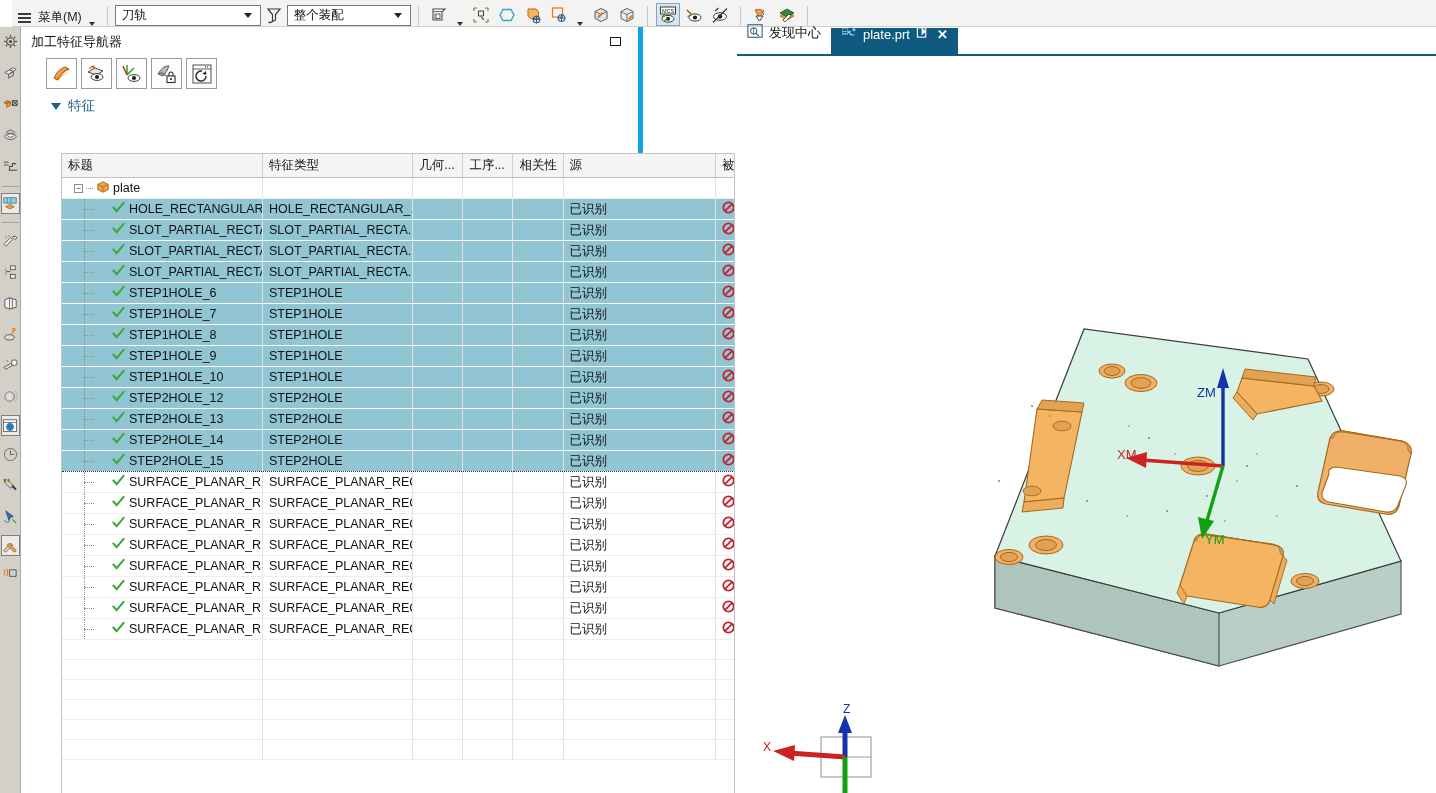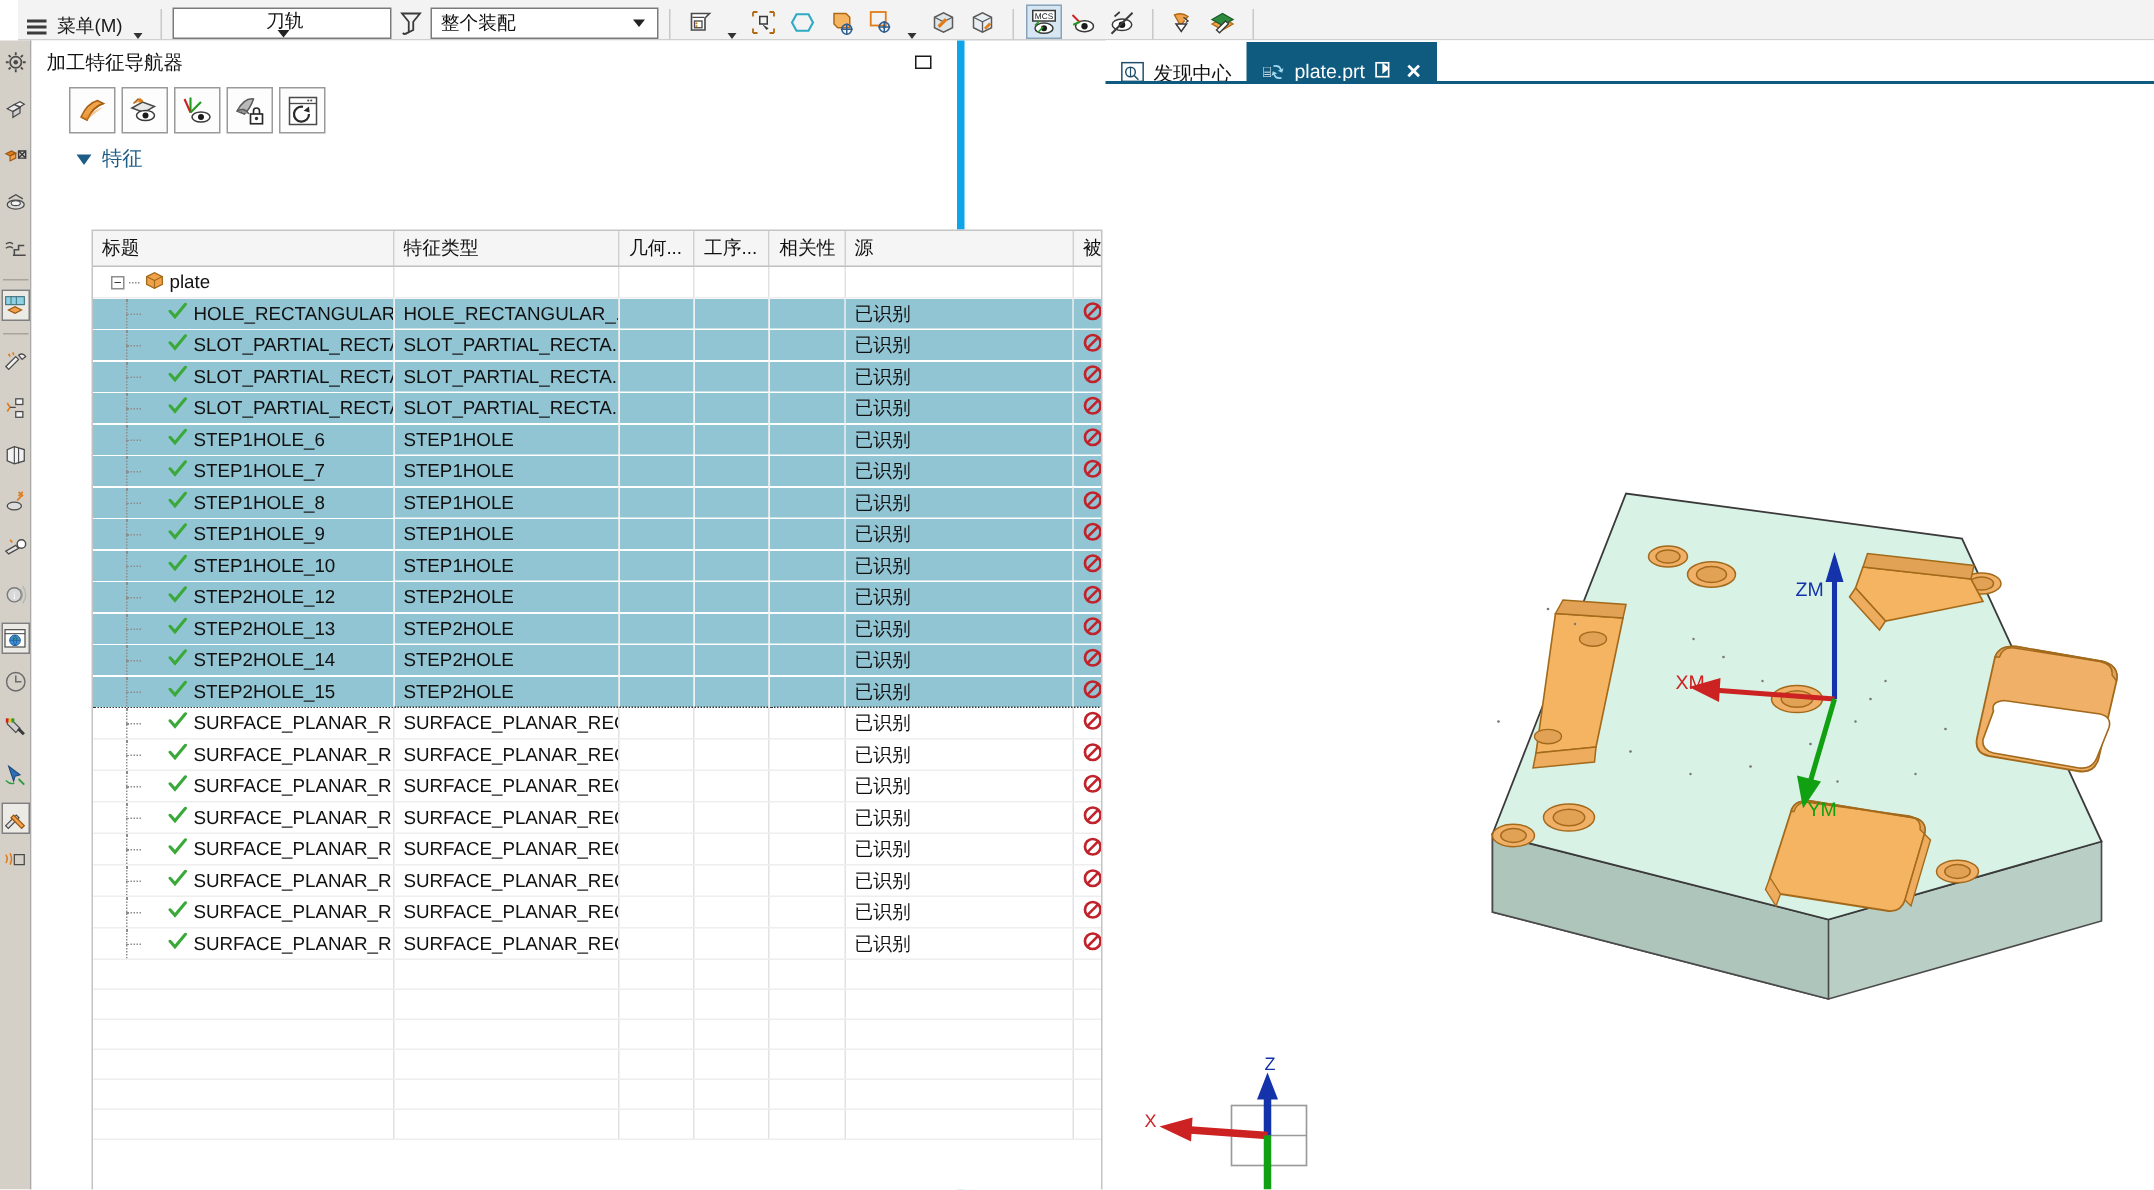--- a/index.html
+++ b/index.html
@@ -37,22 +37,22 @@
     height: 21px; border: 1px solid #7a7a7a; background: #fff;
     display: flex; align-items: center; padding: 0 2px 0 6px;
     font-size: 12.5px; color: #111;
   }
   .tb-combo .cb-text { flex: 1; white-space: nowrap; overflow: hidden; }
   .tb-combo .cb-arrow {
     width: 0; height: 0; margin: 0 6px 0 4px;
     border-left: 4px solid transparent; border-right: 4px solid transparent;
     border-top: 5px solid #222;
   }
-  #combo-toolpath { width: 146px; flex-direction: column; }
-  #combo-assembly { width: 152px; }
+  #combo-toolpath { width: 146px; }
+  #combo-assembly { width: 124px; }
   .tb-icon {
     width: 24px; height: 23px; display: flex; align-items: center; justify-content: center;
     margin: 0 1px; position: relative;
   }
   .tb-icon.boxed { border: 1px solid #8aa5bb; background: #d6e6f2; }
 
   
   #left-rail {
     position: absolute; left: 0; top: 27px; width: 21px; height: 766px;
     background: #d4d0c8;
@@ -145,21 +145,21 @@
   
   #right-pane {
     position: absolute; left: 737px; top: 27px; width: 699px; height: 766px;
     background: #ffffff;
   }
   #tabstrip {
     position: absolute; left: 0; top: 0; width: 699px; height: 27px;
     background: #ffffff; display: flex; align-items: flex-end;
   }
   .tab {
-    height: 26px; display: flex; align-items: flex-start; gap: 6px;
+    height: 26px; display: flex; align-items: flex-end; gap: 6px;
     padding: 12px 10px; font-size: 13px; white-space: nowrap;
   }
   .tab.inactive { color: #111; background: #ffffff; }
   .tab.active { background: #0f5b80; color: #ffffff; }
   .tab .tabclose { font-size: 13px; font-weight: bold; margin-left: 2px; }
   #tab-underline {
     position: absolute; left: 0; top: 27px; width: 699px; height: 2px; background: #0f5b80;
   }
   #graphics {
     position: absolute; left: 0; top: 29px; width: 699px; height: 737px;

